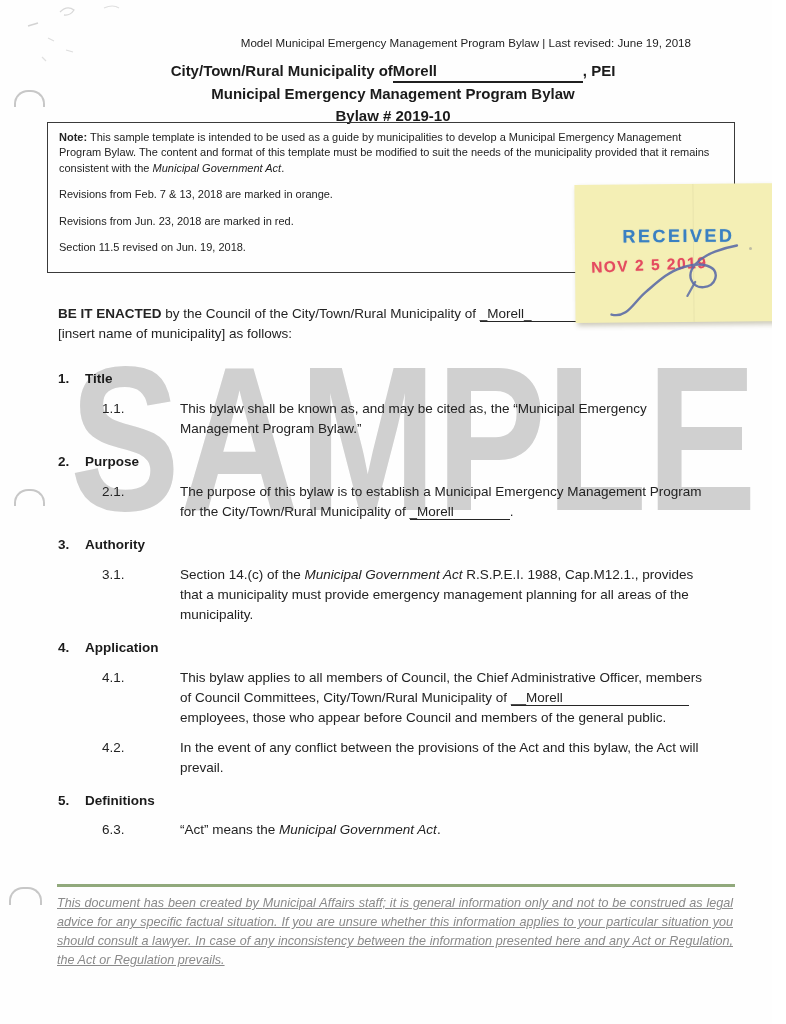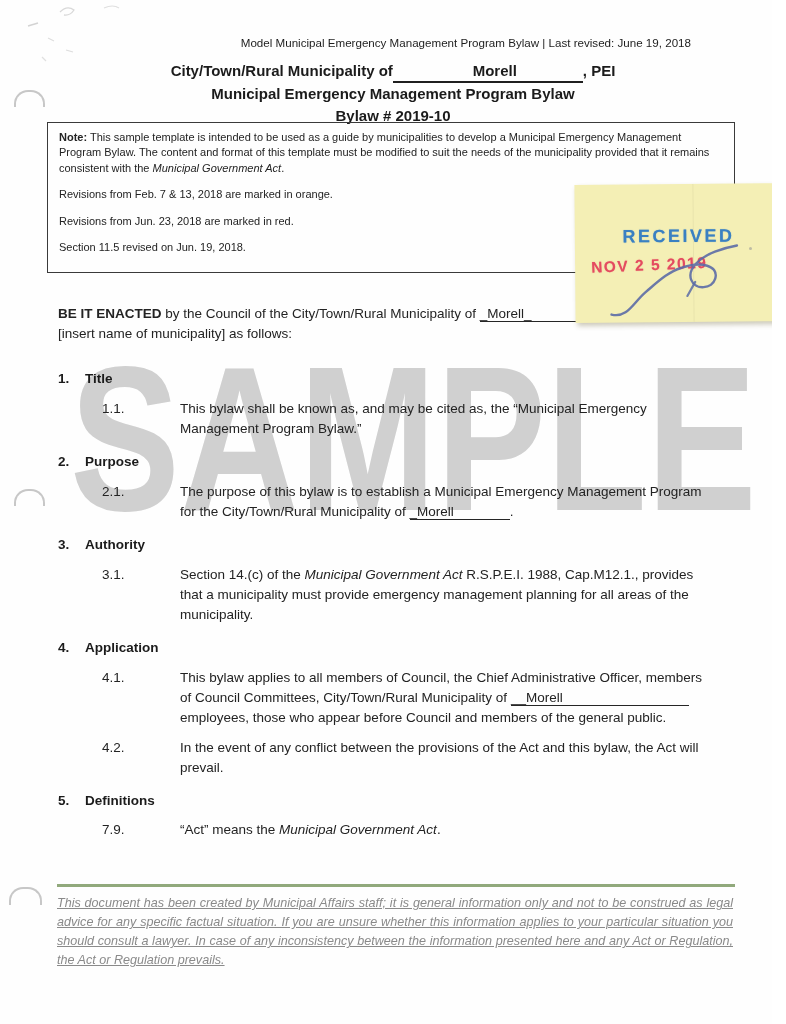--- a/index.html
+++ b/index.html
@@ -20,21 +20,21 @@
   
   .meta{
     position:absolute;top:36px;right:81px;font-size:11.6px;color:#1d1d1d;
   }
   
   .title-block{
     position:absolute;top:60px;left:0;width:786px;text-align:center;
     font-weight:bold;font-size:15px;line-height:1.42;color:#1b1b1b;z-index:2;
   }
   .name-line{display:inline-block;width:190px;padding-right:66px;box-sizing:border-box;
-    border-bottom:2px solid #1f1f1f;text-align:right;}
+    border-bottom:2px solid #1f1f1f;text-align:left;}
   
   .note-box{
     position:absolute;left:47px;top:122px;width:688px;box-sizing:border-box;
     border:1.4px solid #3a3a3a;padding:7px 11px 9px 11px;
     font-size:11px;line-height:1.4;z-index:2;background:transparent;
   }
   .note-box p{margin:0 0 11px 0;}
   .note-box p:last-child{margin-bottom:8px;}
   
   .sticky{
@@ -175,21 +175,21 @@
     <div class="item">
       <span class="inum">4.2.</span>
       <span class="itxt"><span>In the event of any conflict between the provisions of the Act and this bylaw, the Act will prevail.</span></span>
     </div>
 
     <div class="sec-h">
       <span class="hnum">5.</span>
       <span>Definitions</span>
     </div>
     <div class="item">
-      <span class="inum">7.9.</span>
+      <span class="inum">6.3.</span>
       <span class="itxt"><span>“Act” means the </span><i>Municipal Government Act</i><span>.</span></span>
     </div>
 
   </div>
 
   <div class="rule"></div>
   <div class="disclaimer">This document has been created by Municipal Affairs staff; it is general information only and not to be construed as legal advice for any specific factual situation. If you are unsure whether this information applies to your particular situation you should consult a lawyer. In case of any inconsistency between the information presented here and any Act or Regulation, the Act or Regulation prevails.</div>
 
 </div>
 

